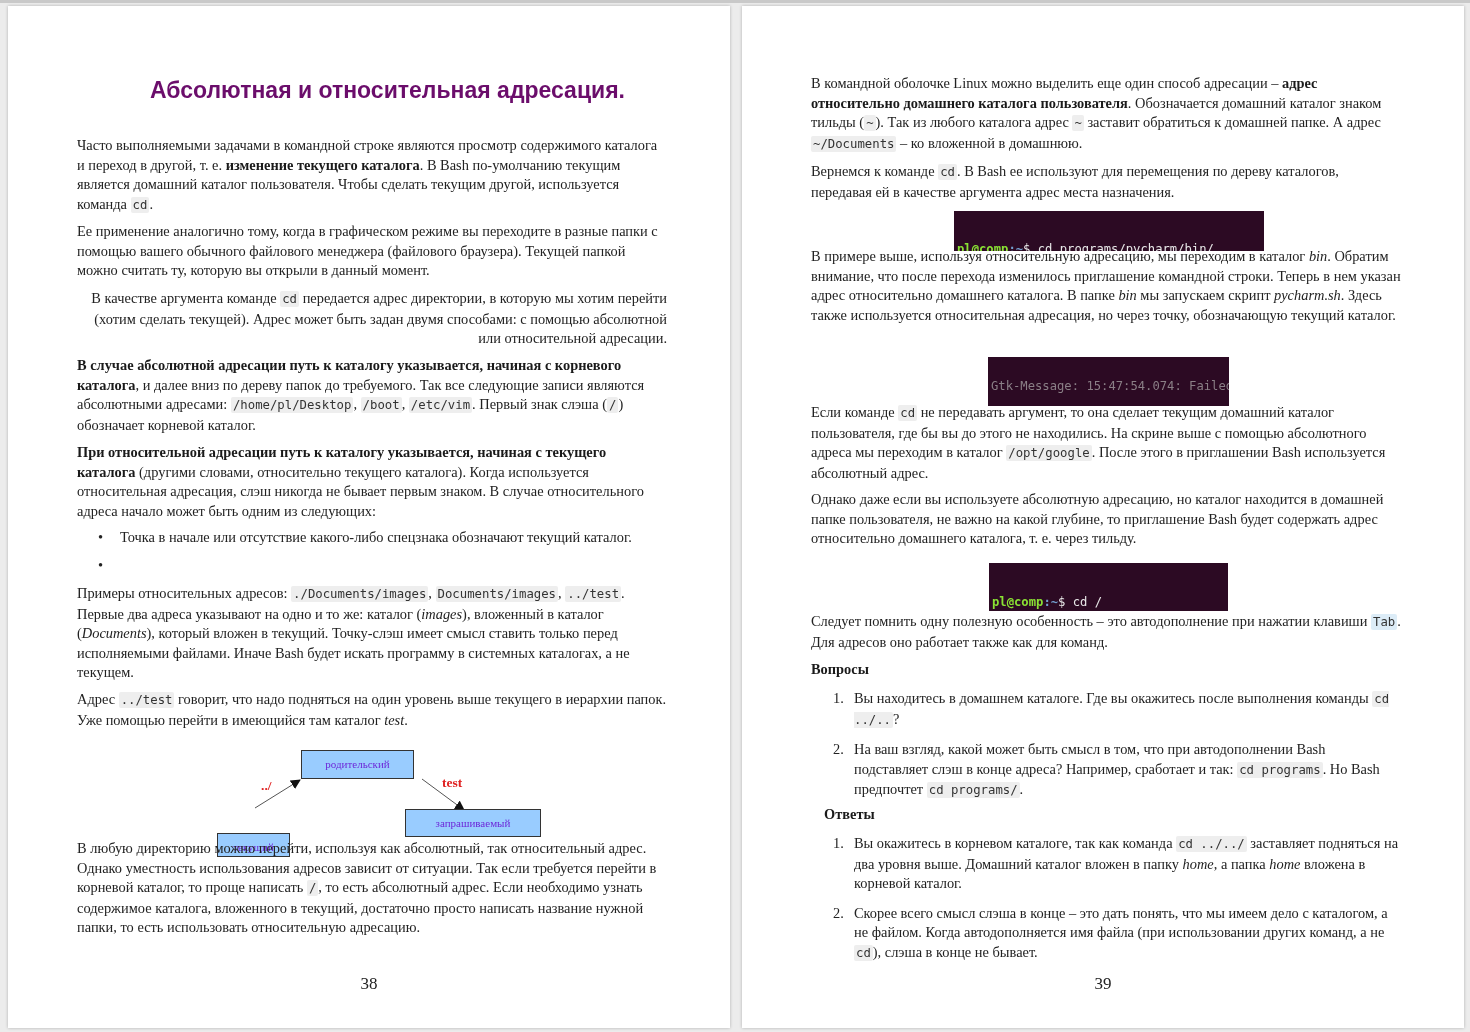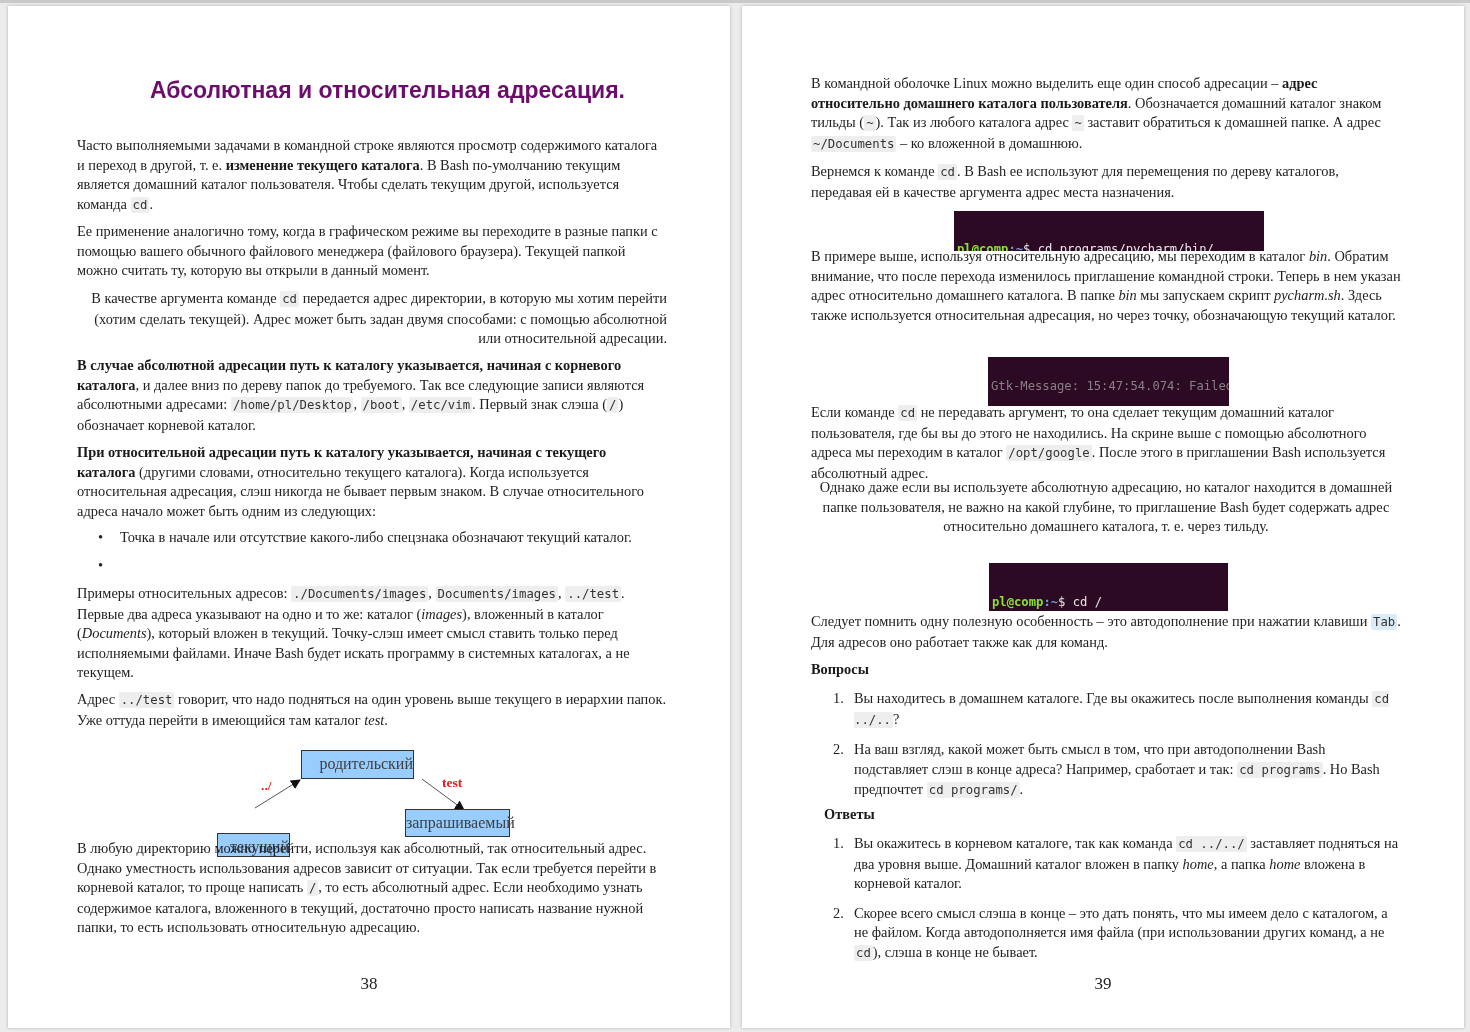--- a/index.html
+++ b/index.html
@@ -74,24 +74,24 @@
     .term .u { color: #8ae234; font-weight: bold; }
     .term .p { color: #729fcf; font-weight: bold; }
     .term .dim { color: #8a7f86; }
     
     .diagram { position: absolute; }
     .node {
       position: absolute;
       background: #99ccff;
       border: 1px solid #333;
       font-family: "Liberation Serif", serif;
-      font-size: 16px;
-      text-align: right;
+      font-size: 11px;
+      text-align: center;
       line-height: 26px;
-      color: #404040;
+      color: #6d28d9;
     }
     .edge-label {
       position: absolute;
       color: #e02020;
       font-weight: bold;
       font-size: 13.5px;
       font-family: "Liberation Serif", serif;
     }
   </style>
 </head>
@@ -115,35 +115,35 @@
 
     <p style="position:absolute; left:69px; width:590px; top:437px;"><b>При относительной адресации путь к каталогу указывается, начиная с текущего каталога</b><span> (другими словами, относительно текущего каталога). Когда используется относительная адресация, слэш никогда не бывает первым знаком. В случае относительного адреса начало может быть одним из следующих:</span></p>
 
     <ul class="bullets" style="position:absolute; left:69px; width:600px; top:522px;">
       <li style="margin-bottom:8px;"><span class="dot">•</span><span>Точка в начале или отсутствие какого-либо спецзнака обозначают текущий каталог.</span></li>
       <li><span class="dot">•</span></li>
     </ul>
 
     <p style="position:absolute; left:69px; width:590px; top:578px;"><span>Примеры относительных адресов: </span><code>./Documents/images</code><span>, </span><code>Documents/images</code><span>, </span><code>../test</code><span>. Первые два адреса указывают на одно и то же: каталог (</span><i>images</i><span>), вложенный в каталог (</span><i>Documents</i><span>), который вложен в текущий. Точку-слэш имеет смысл ставить только перед исполняемыми файлами. Иначе Bash будет искать программу в системных каталогах, а не текущем.</span></p>
 
-    <p style="position:absolute; left:69px; width:590px; top:684px;"><span>Адрес </span><code>../test</code><span> говорит, что надо подняться на один уровень выше текущего в иерархии папок. Уже оттуда перейти в имеющийся там каталог </span><i>test</i><span>.</span></p>
+    <p style="position:absolute; left:69px; width:590px; top:684px;"><span>Адрес </span><code>../test</code><span> говорит, что надо подняться на один уровень выше текущего в иерархии папок. Уже помощью перейти в имеющийся там каталог </span><i>test</i><span>.</span></p>
 
     <div class="diagram" style="left:200px; top:736px; width:330px; height:92px;">
       <svg width="330" height="92" style="position:absolute; left:0; top:0;">
         <defs>
           <marker id="arrowhead" markerWidth="10" markerHeight="10" refX="9" refY="5" orient="auto" markerUnits="userSpaceOnUse">
             <path d="M0,0 L10,5 L0,10 z" fill="#111"></path>
           </marker>
         </defs>
         <line x1="47" y1="66" x2="92" y2="38" stroke="#555" stroke-width="1" marker-end="url(#arrowhead)"></line>
         <line x1="214" y1="37" x2="256" y2="68" stroke="#555" stroke-width="1" marker-end="url(#arrowhead)"></line>
       </svg>
       <div class="node" style="left:93px; top:8px; width:113px; height:29px;">родительский</div>
       <div class="node" style="left:9px; top:66px; width:73px; height:24px;margin-top:25px;">текущий</div>
-      <div class="node" style="left:197px; top:67px; width:105px; height:28px;">запрашиваемый</div>
+      <div class="node" style="left:197px; top:67px; width:136px; height:28px;">запрашиваемый</div>
       <span class="edge-label" style="left:53px; top:36px;">../</span>
       <span class="edge-label" style="left:234px; top:33px;">test</span>
     </div>
 
     <p style="position:absolute; left:69px; width:590px; top:833px;"><span>В любую директорию можно перейти, используя как абсолютный, так относительный адрес. Однако уместность использования адресов зависит от ситуации. Так если требуется перейти в корневой каталог, то проще написать </span><code>/</code><span>, то есть абсолютный адрес. Если необходимо узнать содержимое каталога, вложенного в текущий, достаточно просто написать название нужной папки, то есть использовать относительную адресацию.</span></p>
   </div>
   <div class="page-number">38</div>
 </div>
 
 <div class="page" id="page-right">
@@ -162,21 +162,21 @@
 
     <div class="term" style="left:240px; top:351px; width:241px; height:49px;">
       <div class="dim" style="margin-top:-9px;"><span>Gtk-Message: 15:47:54.074: Failed to</span></div>
       
       
       
     </div>
 
     <p style="position:absolute; left:69px; width:590px; top:397px;"><span>Если команде </span><code>cd</code><span> не передавать аргумент, то она сделает текущим домашний каталог пользователя, где бы вы до этого не находились. На скрине выше с помощью абсолютного адреса мы переходим в каталог </span><code>/opt/google</code><span>. После этого в приглашении Bash используется абсолютный адрес.</span></p>
 
-    <p style="position:absolute; left:69px; width:590px; top:472px;text-align:center;">Однако даже если вы используете абсолютную адресацию, но каталог находится в домашней папке пользователя, не важно на какой глубине, то приглашение Bash будет содержать адрес относительно домашнего каталога, т. е. через тильду.</p>
+    <p style="position:absolute; left:69px; width:590px; top:484px;">Однако даже если вы используете абсолютную адресацию, но каталог находится в домашней папке пользователя, не важно на какой глубине, то приглашение Bash будет содержать адрес относительно домашнего каталога, т. е. через тильду.</p>
 
     <div class="term" style="left:241px; top:557px; width:239px; height:48px; padding-top:1px;">
       <div><span class="u">pl@comp</span><span class="p">:~</span><span>$ cd /</span></div>
       
       
     </div>
 
     <p style="position:absolute; left:69px; width:590px; top:606px;"><span>Следует помнить одну полезную особенность – это автодополнение при нажатии клавиши </span><code class="code kbd">Tab</code><span>. Для адресов оно работает также как для команд.</span></p>
 
     <div class="h4" style="position:absolute; left:69px; top:655px;">Вопросы</div>

